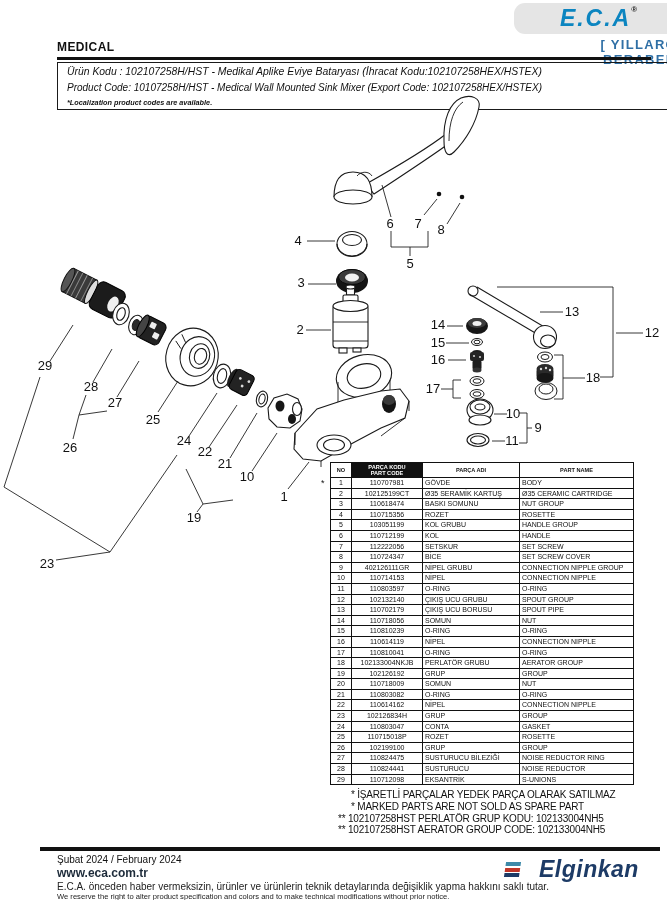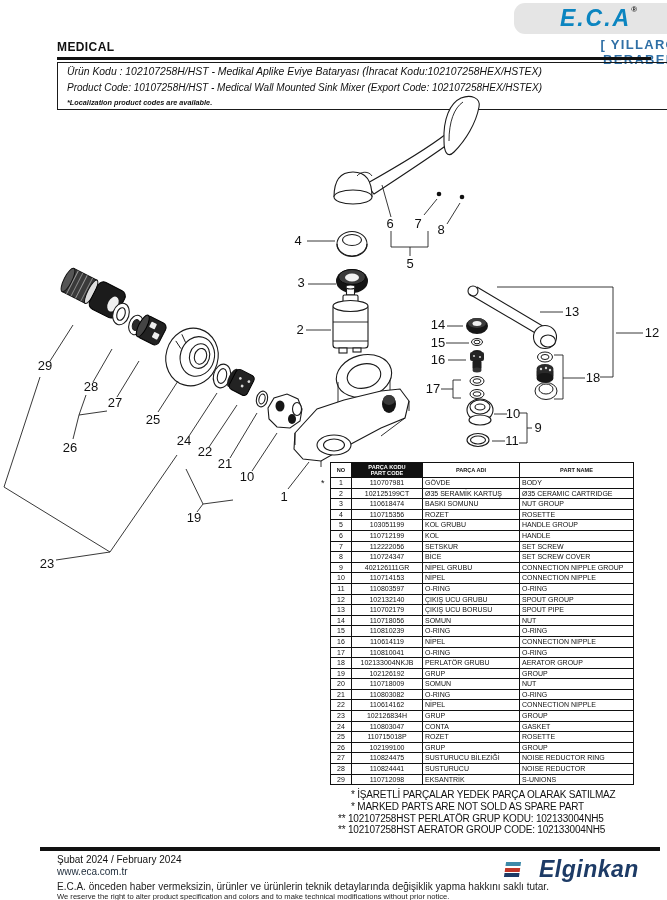--- a/index.html
+++ b/index.html
@@ -40,21 +40,21 @@
   .parts-table td.col2, .parts-table td.col3 { text-align:left; }
   .row1-marker { left:321px; top:478px; font-size:9px; }
 
   
   .footnotes { left:338px; top:789px; font-size:10px; line-height:11.8px; letter-spacing:-0.2px; white-space:nowrap; }
   .footnotes .indent { padding-left:13px; }
 
   
   .rule-bottom { left:40px; top:847px; width:620px; height:3.5px; background:#111; }
   .f-date { left:57px; top:854px; font-size:10px; }
-  .f-site { left:57px; top:866px; font-size:10px; font-weight:normal; color:#1d2b3a; }
+  .f-site { left:57px; top:866px; font-size:12px; font-weight:bold; color:#1d2b3a; }
   .f-disc-tr { left:57px; top:881px; font-size:10px; color:#222; }
   .f-disc-en { left:57px; top:892px; font-size:7.6px; color:#222; }
   .elginkan { left:505px; top:856px; display:flex; align-items:center; gap:19px; }
   .elg-mark { display:flex; flex-direction:column; gap:1.5px; transform:skewX(-8deg); }
   .elg-mark span { width:15px; height:4px; display:block; }
   .elg-text { font-size:23px; font-weight:bold; font-style:italic; color:#1d3b66; letter-spacing:0.5px; }
 </style>
 </head>
 <body>
 

